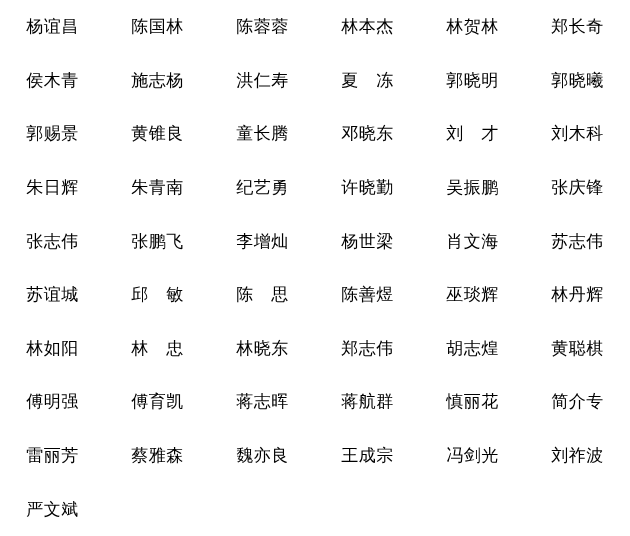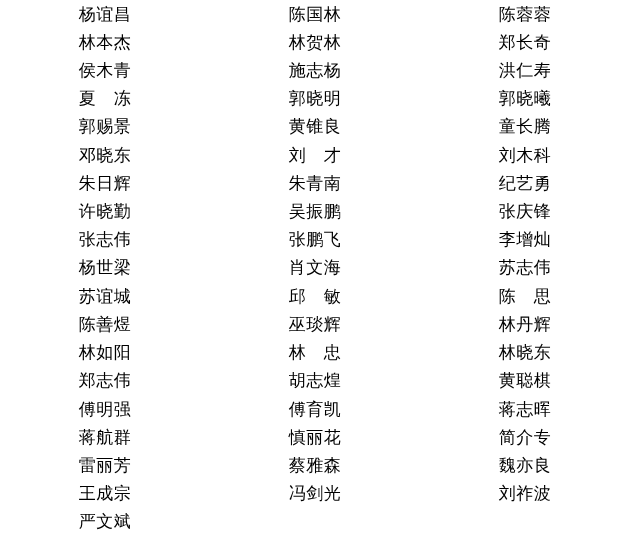--- a/index.html
+++ b/index.html
@@ -11,21 +11,21 @@
     width: 630px;
     height: 536px;
     font-family: "Liberation Serif", "DejaVu Serif", serif;
     color: #000000;
     overflow: hidden;
   }
   #name-grid {
     width: 630px;
     height: 536px;
     display: grid;
-    grid-template-columns: repeat(3, 1fr);
+    grid-template-columns: repeat(6, 1fr);
     grid-auto-rows: 1fr;
     align-items: center;
     justify-items: center;
   }
   .name-cell {
     font-size: 17px;
     line-height: 1;
     letter-spacing: 0.5px;
     white-space: pre;
     text-align: center;

